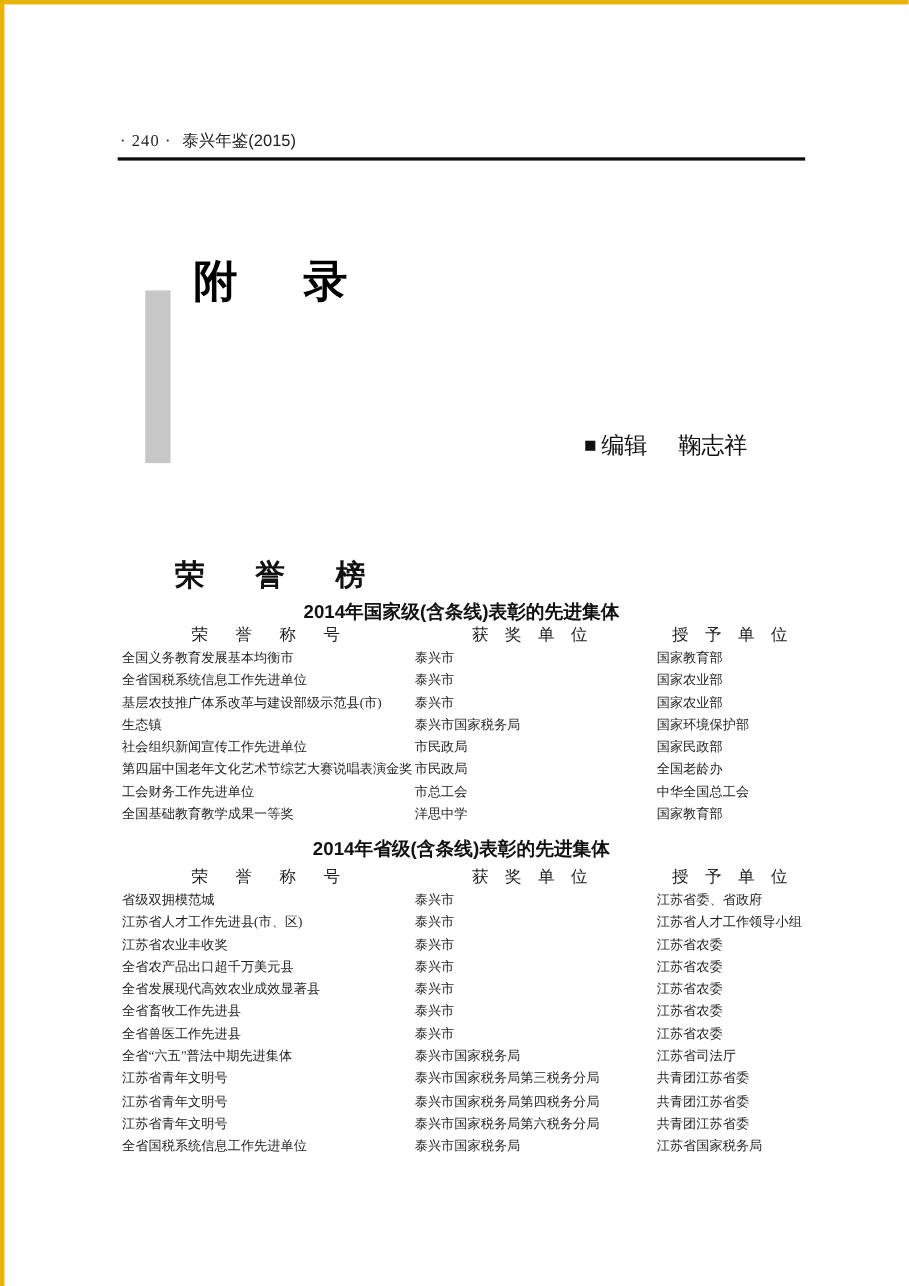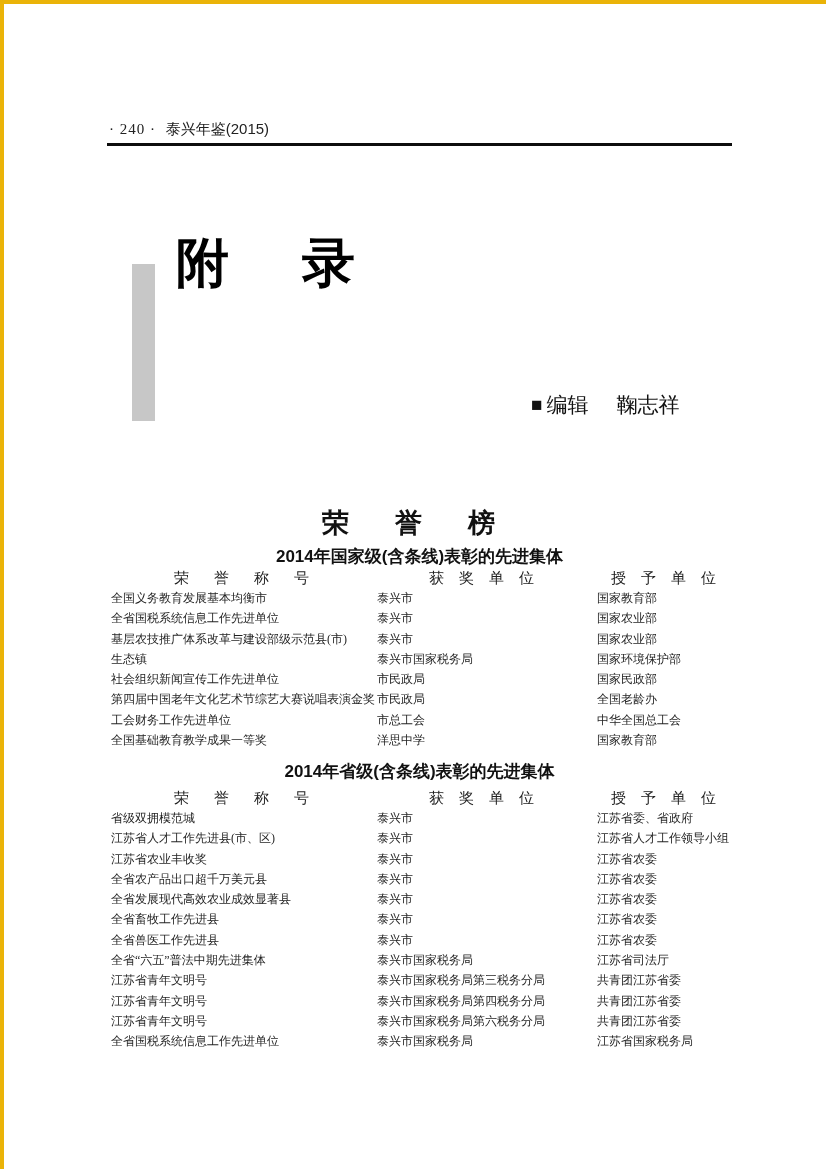--- a/index.html
+++ b/index.html
@@ -31,36 +31,36 @@
     width: 625px; height: 2.5px; background: #0d0d0d;
   }
 
   
   .title-bar {
     position: absolute; left: 128px; top: 260px;
     width: 23px; height: 157px; background: #c7c7c7;
   }
   .appendix-title {
     position: absolute; left: 172px; top: 224px;
-    font-size: 53px; font-weight: bold;
+    font-size: 40px; font-weight: bold;
     font-family: "Liberation Serif", "DejaVu Serif", serif;
     letter-spacing: 10px; white-space: nowrap; color: #000;
   }
   .editor-line {
     position: absolute; left: 527px; top: 387px;
     font-size: 21px; white-space: nowrap; color: #111;
     font-family: Liberation Sans, sans-serif;
   }
   .editor-line .sq { font-size: 19px; vertical-align: 1px; margin-right: 4px; }
   .editor-line .ed-name { margin-left: 28px; }
 
   
   .honor-title {
-    position: absolute; left: 94px; top: 501px; width: 621px;
-    text-align: center;
+    position: absolute; left: 109px; top: 501px; width: 621px;
+    text-align: left;
     font-family: "Liberation Sans", "DejaVu Sans", sans-serif;
     font-weight: bold; font-size: 27px; color: #111;
     letter-spacing: 46px; padding-left: 46px; box-sizing: border-box;
     white-space: nowrap;
   }
   .section-subtitle {
     position: absolute; left: 105px; width: 621px;
     text-align: center;
     font-family: "Liberation Sans", "DejaVu Sans", sans-serif;
     font-weight: bold; font-size: 17px; color: #111;

